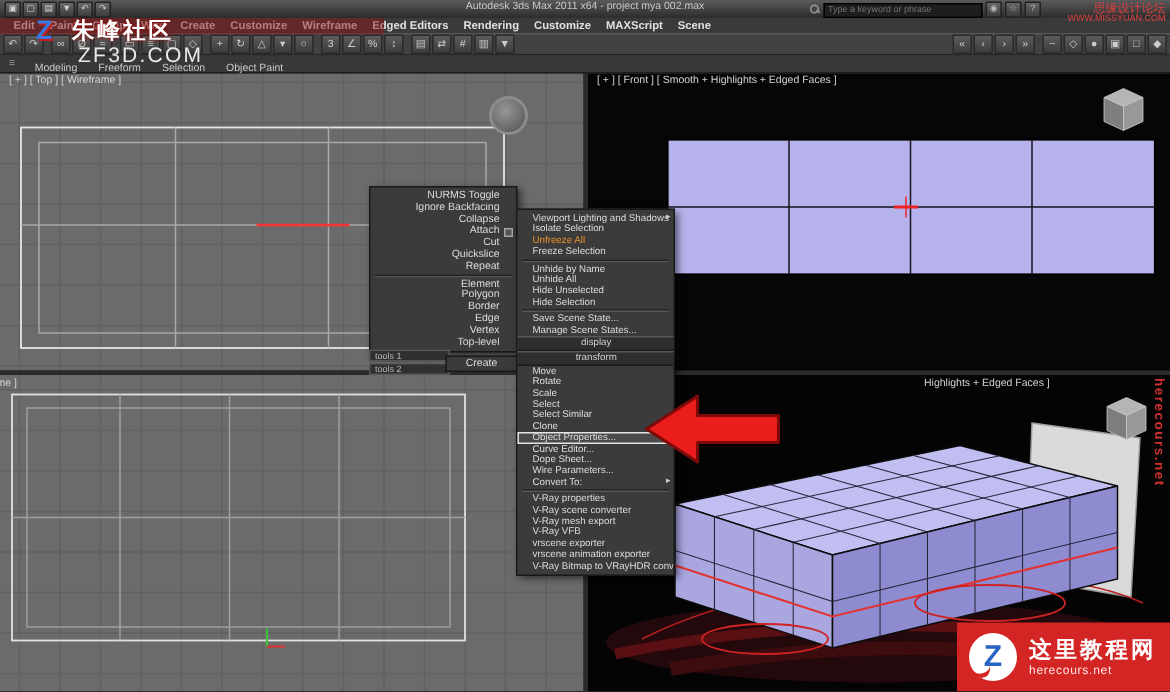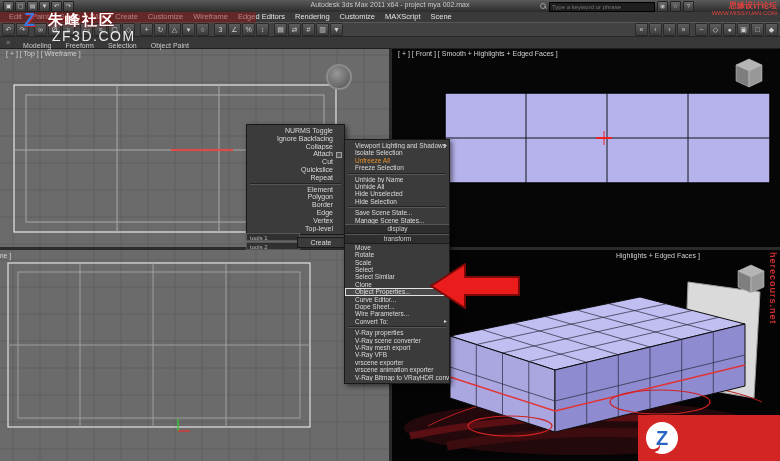--- a/index.html
+++ b/index.html
@@ -16,21 +16,21 @@
   .search{width:100px;height:8px;background:#1e1e1e;border:1px solid #000;color:#8a8a8a;
           font-size:6px;padding:0 2px;font-family:inherit;}
   .mag{width:7px;height:7px;position:relative;}
   .mag::before{content:"";position:absolute;left:0;top:0;width:4px;height:4px;border:1px solid #999;border-radius:50%;}
   .mag::after{content:"";position:absolute;left:4px;top:4px;width:3px;height:1px;background:#999;transform:rotate(45deg);}
   .ic-btn{width:9px;height:9px;background:linear-gradient(#666,#3a3a3a);border:1px solid #222;
           color:#bbb;font-size:6px;line-height:8px;text-align:center;border-radius:1px;}
   
   .menubar{position:absolute;left:0;top:12px;width:780px;height:10px;background:#3a3a3a;
            display:flex;align-items:center;padding-left:4px;z-index:2;}
-  .menubar .mb-item{font-size:7.5px;color:#e2e2e2;padding:0 5px;line-height:10px;white-space:nowrap;}
+  .menubar .mb-item{font-size:7.5px;color:#e2e2e2;padding:0 5px;line-height:10px;white-space:nowrap;font-weight:bold;}
   .wm-redstrip{position:absolute;left:0;top:11px;width:256px;height:12px;background:rgba(140,22,22,.5);z-index:3;pointer-events:none;}
   
   .toolbar{position:absolute;left:0;top:22px;width:780px;height:15px;background:#424242;
            border-top:1px solid #585858;border-bottom:1px solid #272727;display:flex;align-items:center;
            padding:0 2px;gap:1px;box-sizing:border-box;z-index:2;}
   .ticon{width:11px;height:11px;background:linear-gradient(#5c5c5c,#3b3b3b);border:1px solid #2a2a2a;
          border-radius:1px;display:flex;align-items:center;justify-content:center;flex:0 0 auto;}
   .ticon .g{font-size:7px;color:#cdcdcd;line-height:1;}
   .ticon.tsep{width:3px;background:none;border:none;}
   .ticon.tspace{flex:1 1 auto;background:none;border:none;}
@@ -76,21 +76,21 @@
   .qcreate{position:absolute;left:297px;top:237px;width:46px;height:9px;background:#3b3b3b;
            border:1px solid #191919;font-size:7px;color:#dcdcdc;text-align:center;line-height:9px;z-index:10;}
   
   .arrow-svg{position:absolute;left:429px;top:259px;z-index:40;}
   .wm-zf-logo{position:absolute;left:24px;top:10px;font-size:18px;font-weight:bold;color:#3a78e0;
               text-shadow:1px 1px 0 #c02020;z-index:5;}
   .wm-zf-name{position:absolute;left:48px;top:11px;font-size:15px;font-weight:bold;color:#fff;
               letter-spacing:2px;text-shadow:0 0 3px #900;z-index:5;}
   .wm-zf-site{position:absolute;left:52px;top:28px;font-size:14px;color:#e9e9e9;letter-spacing:1.5px;z-index:5;}
   .wm-my{position:absolute;right:3px;top:1px;text-align:right;z-index:30;pointer-events:none;}
-  .wm-my .l1{font-size:8px;font-weight:bold;color:#e04040;line-height:9px;}
+  .wm-my .l1{font-size:8px;font-weight:normal;color:#e04040;line-height:9px;}
   .wm-my .l2{font-size:6px;color:#e04040;line-height:7px;}
   .wm-side{position:absolute;right:2px;top:252px;writing-mode:vertical-rl;font-size:9px;font-weight:bold;
            color:#cf3030;letter-spacing:1px;z-index:30;pointer-events:none;}
   .badge{position:absolute;right:0;bottom:0;width:142px;height:46px;background:#d42525;display:flex;
          align-items:center;z-index:20;}
   .badge-logo{position:relative;width:32px;height:32px;margin-left:8px;background:#fff;border-radius:50%;
               display:flex;align-items:center;justify-content:center;flex:0 0 auto;}
   .badge-logo .z{font-size:20px;font-weight:bold;color:#2a63c6;line-height:1;}
   .badge-logo::after{content:"";position:absolute;left:2px;bottom:2px;width:12px;height:12px;
                      border-bottom:3px solid #d42525;border-radius:50%;transform:rotate(-15deg);}
@@ -407,15 +407,19 @@
     <div class="l1">思缘设计论坛</div>
     <div class="l2">WWW.MISSYUAN.COM</div>
   </div>
 
   <div class="wm-side">herecours.net</div>
 
   <div class="badge">
     <div class="badge-logo">
       <span class="z">Z</span>
     </div>
+    <div class="badge-txt">
+      <div class="t1">这里教程网</div>
+      <div class="t2">herecours.net</div>
+    </div>
   </div>
 
 </div>
 
 </body></html>

